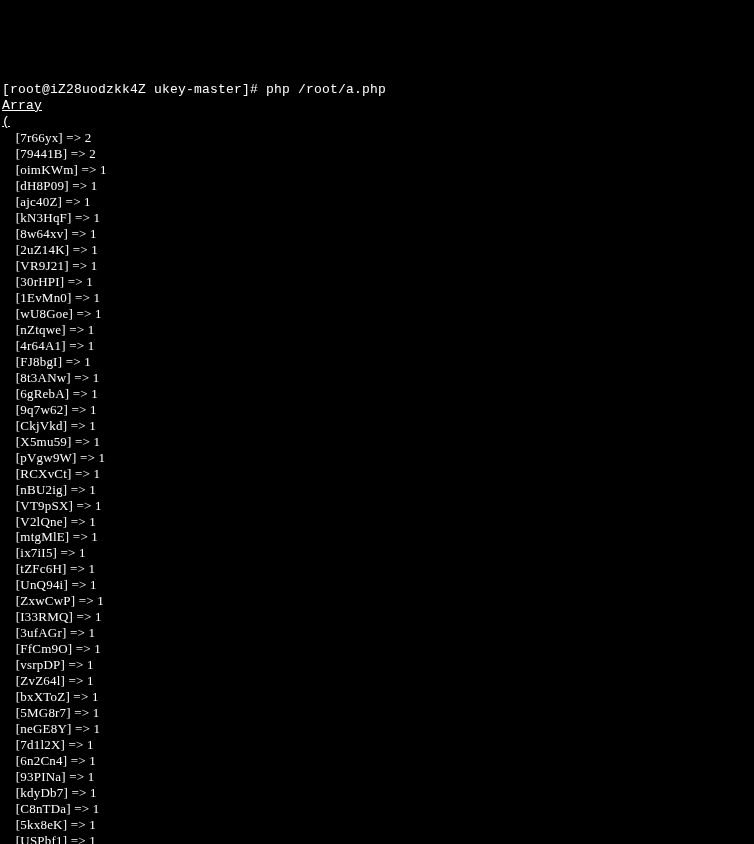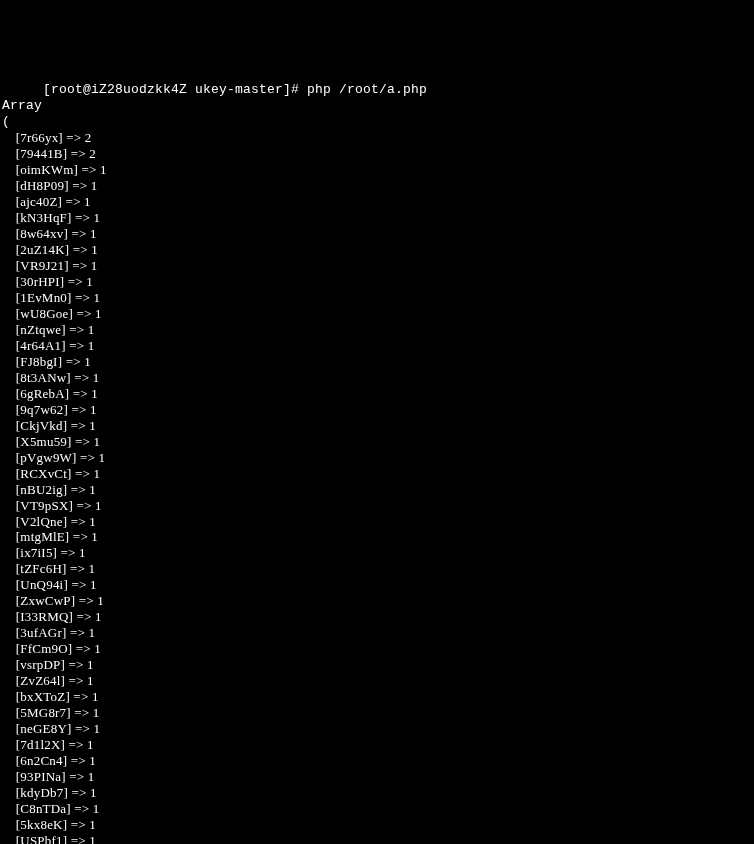--- a/index.html
+++ b/index.html
@@ -17,24 +17,24 @@
       width: 754px;
       height: 844px;
       overflow: hidden;
       white-space: pre;
     }
     .terminal {
       letter-spacing: 0.2px;
     }
     .prompt-line {
       display: block;
-      margin-left: 41px;
     }
     .output-line {
       display: block;
+      text-decoration: underline;
     }
     .array-entry {
       display: block;
       font-family: Liberation Serif, serif;
     }
   </style>
 </head>
 <body>
 
 

